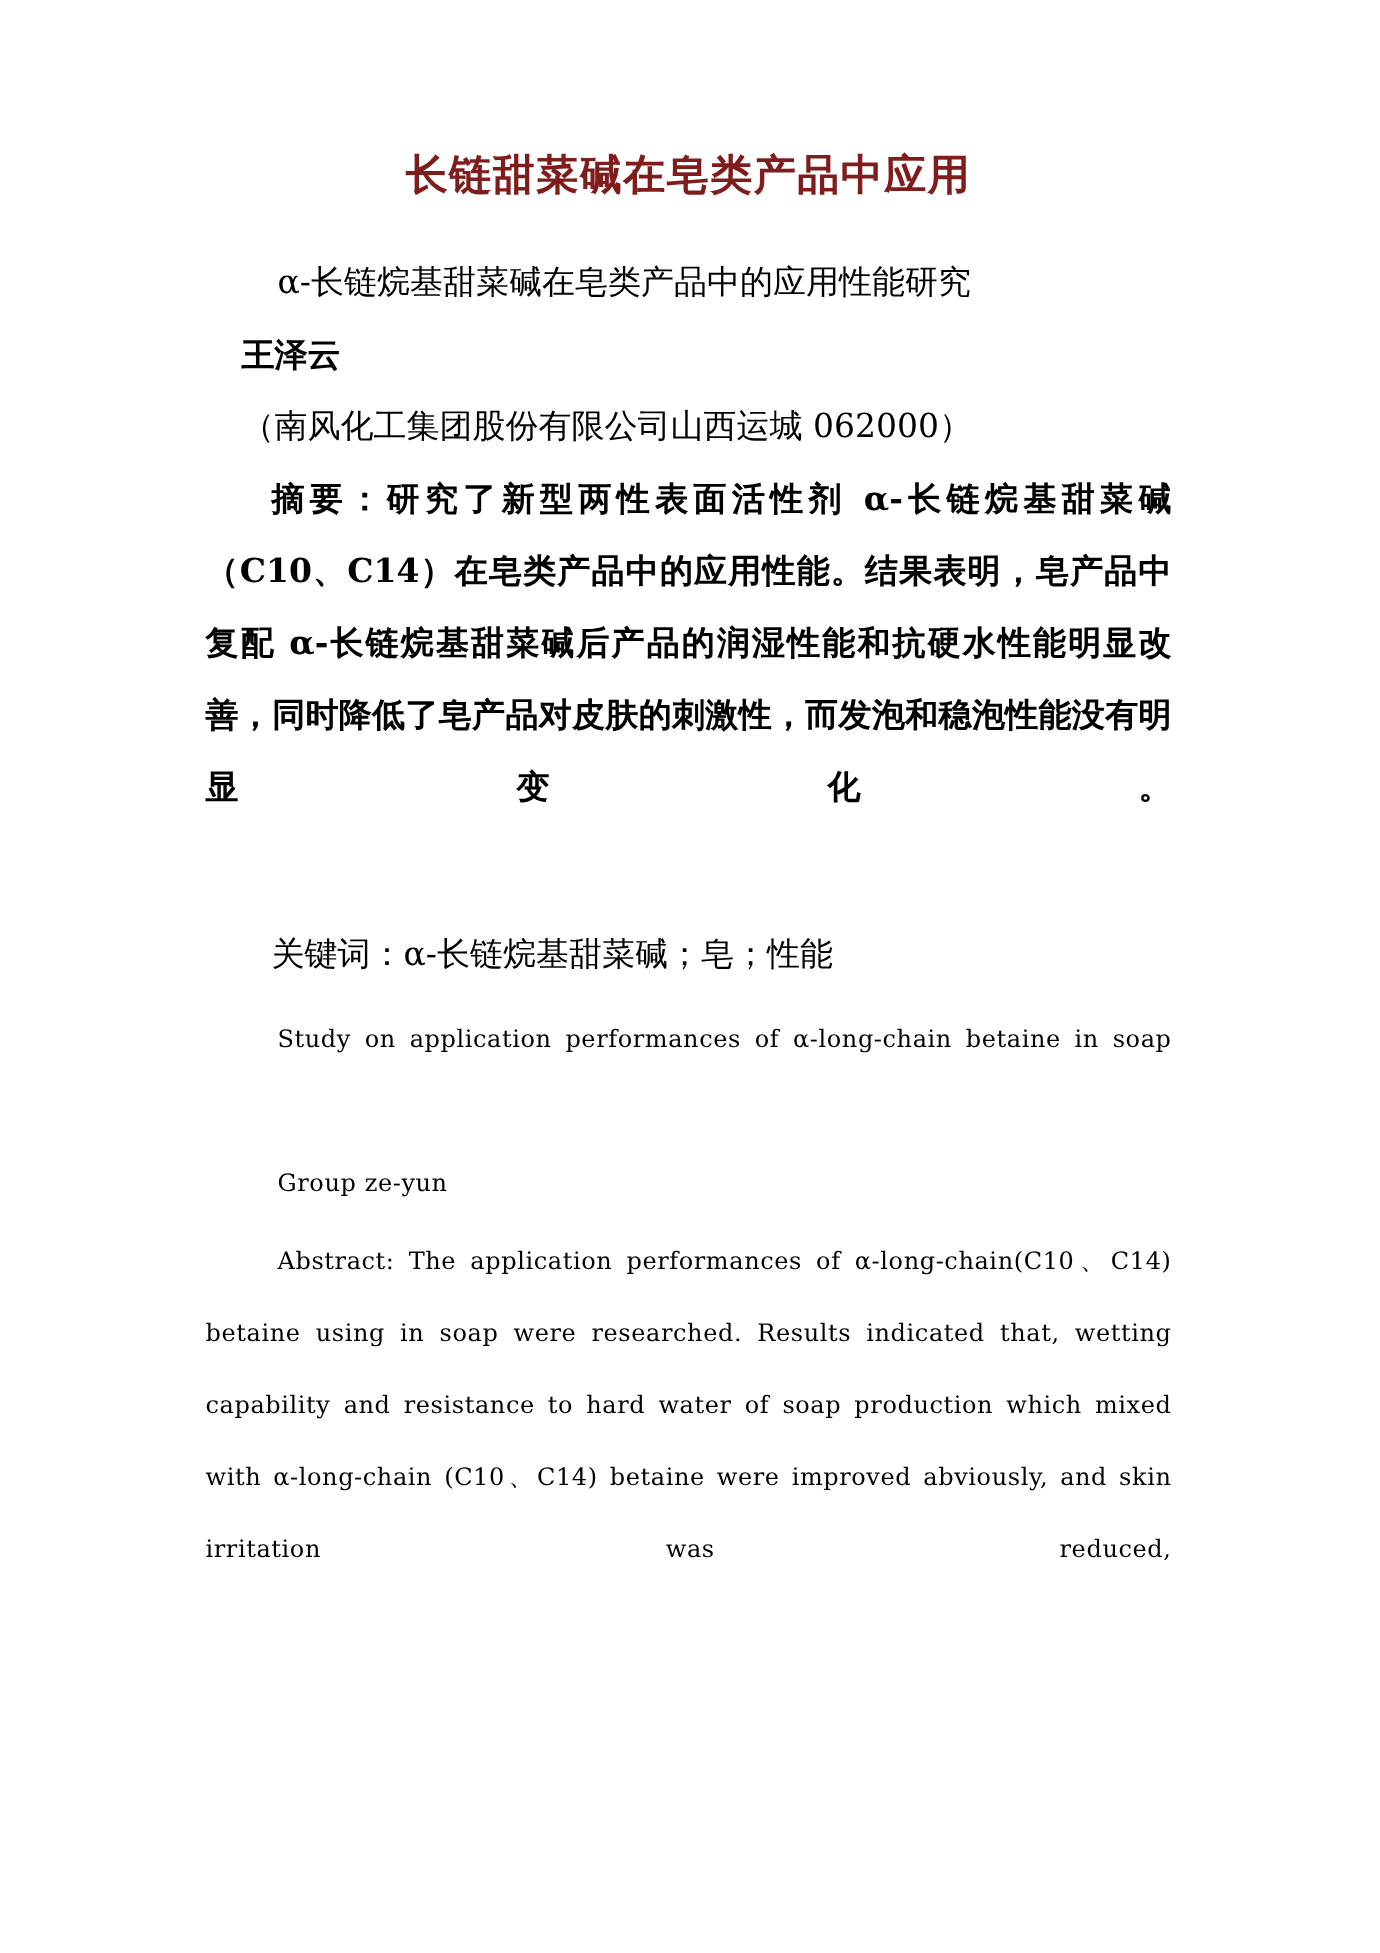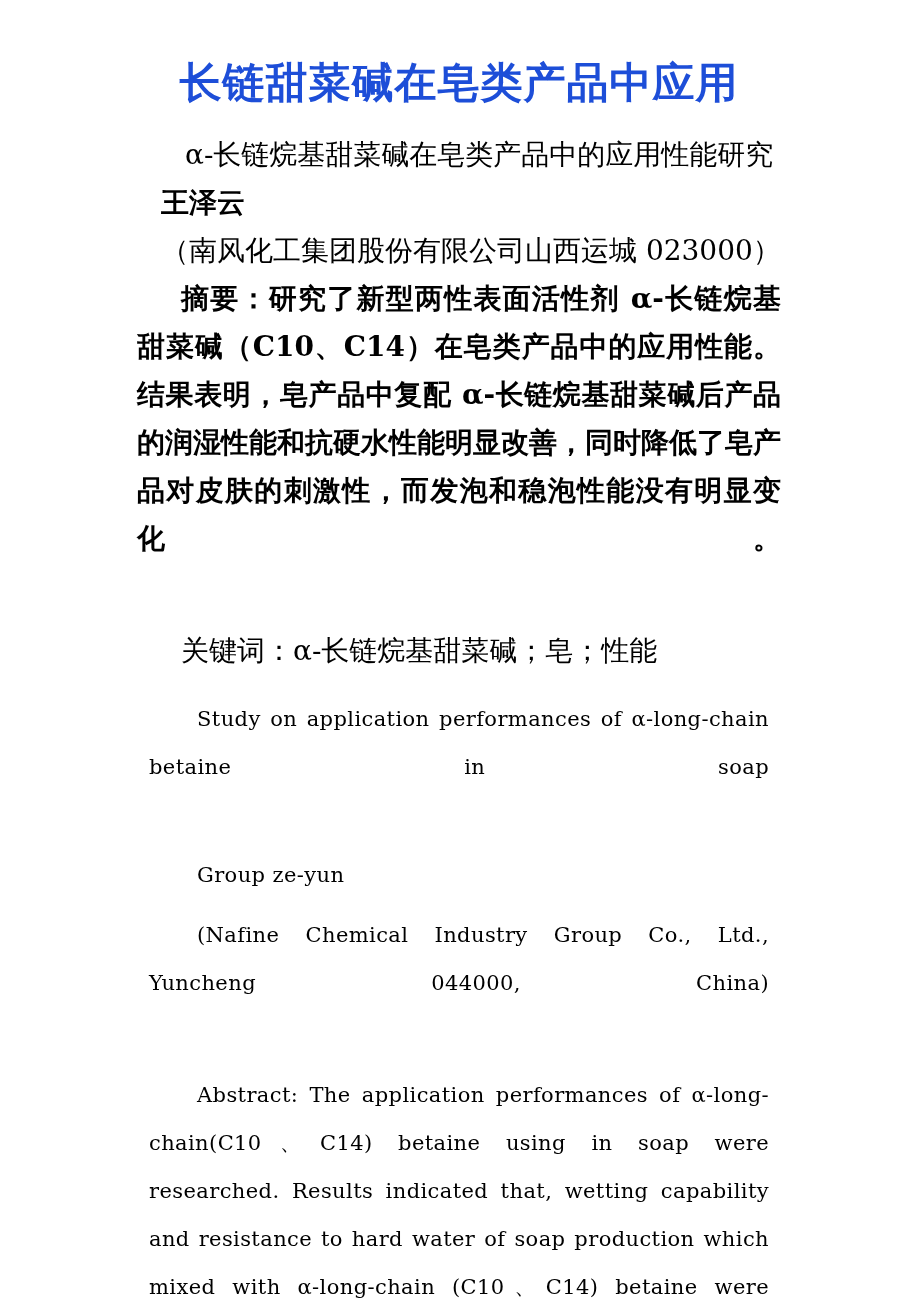--- a/index.html
+++ b/index.html
@@ -21,34 +21,34 @@
     position: absolute;
     left: 137px;
     top: 0;
     width: 644px;
   }
 
   
   .doc-title {
     font-family: "DejaVu Sans", "Liberation Sans", sans-serif;
     font-weight: bold;
-    font-size: 42px;
+    font-size: 28px;
     line-height: 38px;
     text-align: center;
-    color: #1d4ed8;
+    color: #7f1d1d;
     letter-spacing: 1px;
     margin: 0;
-    padding-top: 64px;
+    padding-top: 98px;
   }
 
   
   .cn-line,
   .cn-para {
     font-family: "DejaVu Serif", "Liberation Serif", serif;
-    font-size: 28px;
+    font-size: 22px;
     line-height: 48px;
     color: #000000;
     margin: 0;
     text-align: justify;
     text-justify: inter-character;
   }
 
   .cn-subtitle {
     padding-top: 29px;
     text-indent: 48px;
@@ -70,24 +70,24 @@
 
   .cn-keywords {
     text-indent: 44px;
     padding-top: 16px;
   }
 
   
   .en-line,
   .en-para {
     font-family: "DejaVu Serif", "Liberation Serif", serif;
-    font-size: 21px;
+    font-size: 16px;
     line-height: 48px;
     color: #000000;
-    margin: 12px;
+    margin: 0;
     text-align: justify;
     letter-spacing: 0.4px;
   }
 
   .en-title {
     text-indent: 48px;
     padding-top: 8px;
   }
 
   .en-author {
@@ -120,28 +120,27 @@
 
 <div class="page">
   <div class="content">
 
     <h1 class="doc-title">长链甜菜碱在皂类产品中应用</h1>
 
     <p class="cn-line cn-subtitle no-stretch">α-长链烷基甜菜碱在皂类产品中的应用性能研究</p>
 
     <p class="cn-line cn-author no-stretch">王泽云</p>
 
-    <p class="cn-line cn-affil no-stretch">（南风化工集团股份有限公司山西运城 023000）</p>
+    <p class="cn-line cn-affil no-stretch">（南风化工集团股份有限公司山西运城 062000）</p>
 
     <p class="cn-para cn-abstract">摘要：研究了新型两性表面活性剂 α-长链烷基甜菜碱（C10、C14）在皂类产品中的应用性能。结果表明，皂产品中复配 α-长链烷基甜菜碱后产品的润湿性能和抗硬水性能明显改善，同时降低了皂产品对皮肤的刺激性，而发泡和稳泡性能没有明显变化。</p>
 
     <p class="cn-line cn-keywords no-stretch">关键词：α-长链烷基甜菜碱；皂；性能</p>
 
     <p class="en-para en-title">Study on application performances of α-long-chain betaine in soap</p>
 
     <p class="en-line en-author no-stretch">Group ze-yun</p>
 
-    <p class="en-para en-affil">(Nafine Chemical Industry Group Co., Ltd., Yuncheng 044000, China)</p>
 
     <p class="en-para en-abstract">Abstract: The application performances of α-long-chain(C10、C14) betaine using in soap were researched. Results indicated that, wetting capability and resistance to hard water of soap production which mixed with α-long-chain (C10、C14) betaine were improved abviously, and skin irritation was reduced,</p>
 
   </div>
 </div>
 
 </body></html>

